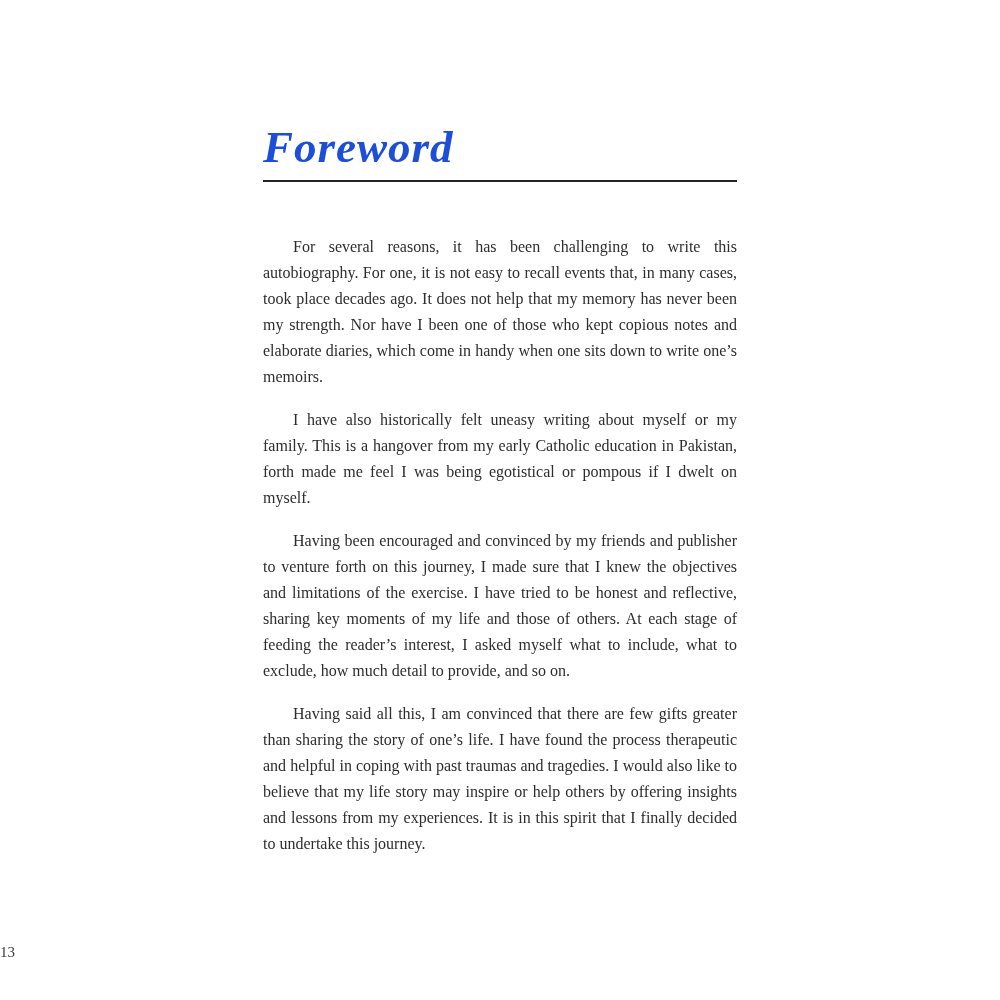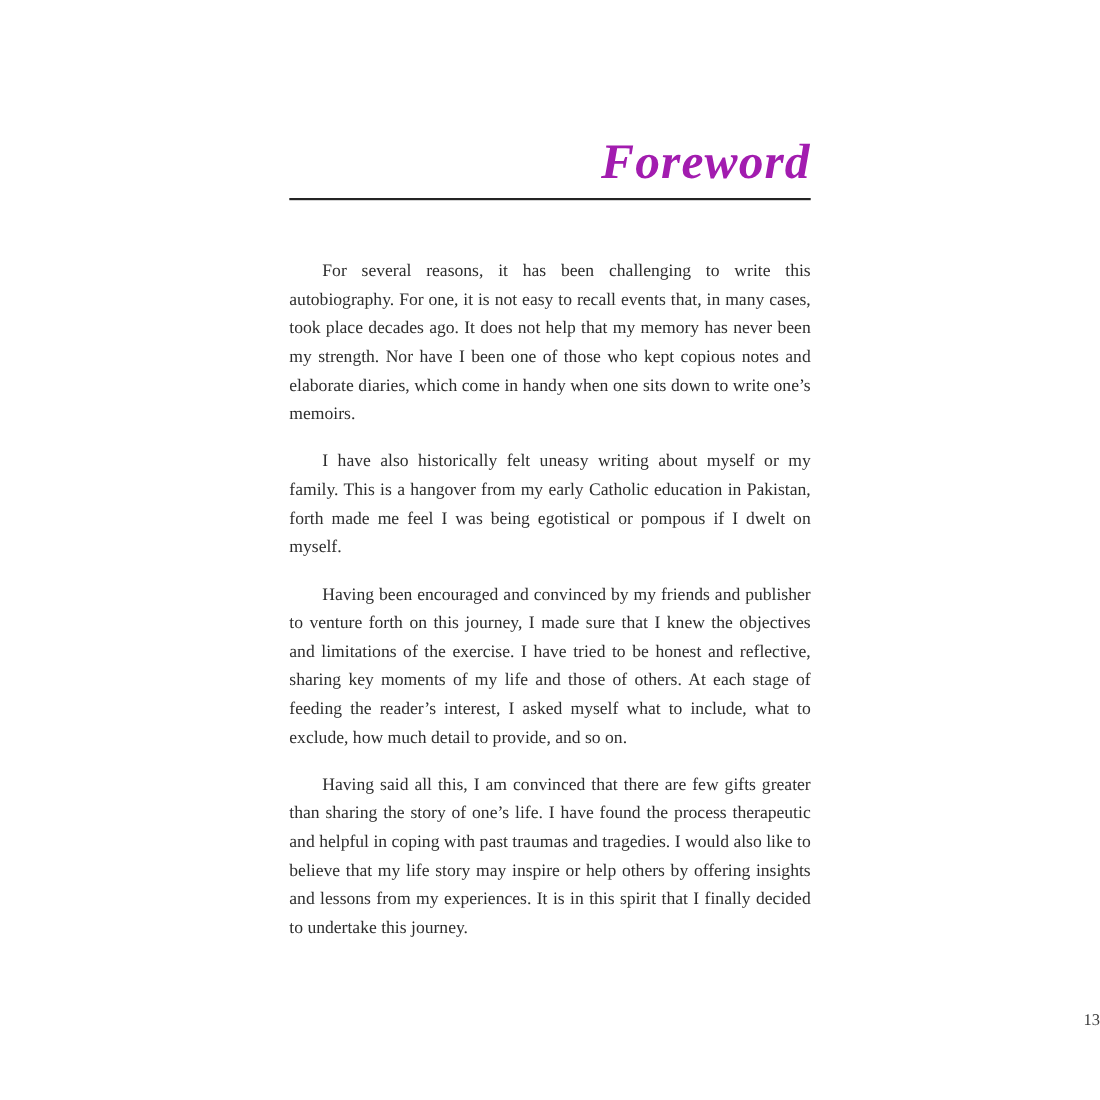--- a/index.html
+++ b/index.html
@@ -15,28 +15,28 @@
     overflow: hidden;
     font-family: "Liberation Serif", serif;
   }
   .content-column {
     width: 474px;
     margin: 0 auto;
     padding-top: 122px;
   }
   .chapter-title {
     margin: 0;
-    text-align: right;
+    text-align: left;
     font-family: "Liberation Serif", serif;
     font-style: italic;
     font-weight: bold;
     font-size: 45px;
     line-height: 50px;
     letter-spacing: 1px;
-    color: #a21caf;
+    color: #1d4ed8;
   }
   .heading-divider {
     height: 2px;
     background: #242424;
     margin-top: 8px;
     border: none;
   }
   .body-text {
     margin-top: 52px;
   }
@@ -45,23 +45,23 @@
     font-family: "Liberation Serif", serif;
     font-size: 16px;
     line-height: 26px;
     color: #2d2d2d;
     text-align: justify;
     text-indent: 30px;
   }
   .page-number {
     position: absolute;
     left: 0;
-    top: 920px;
+    top: 944px;
     width: 100%;
-    text-align: right;
+    text-align: left;
     font-family: "Liberation Serif", serif;
     font-size: 15px;
     color: #3a3a3a;
   }
 </style>
 </head>
 <body>
 
 <div class="book-page">
   <div class="content-column">

